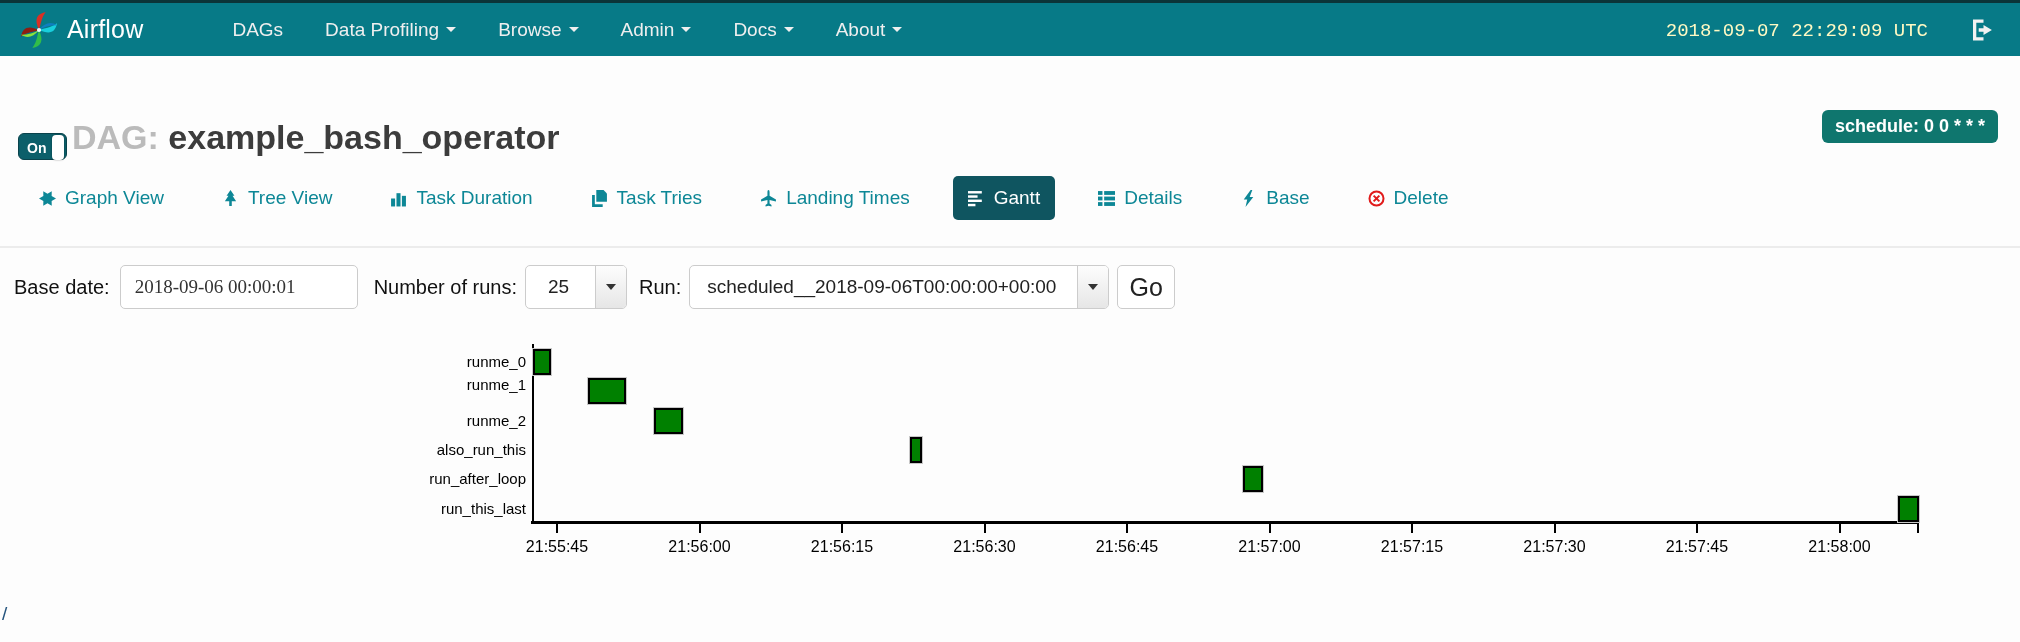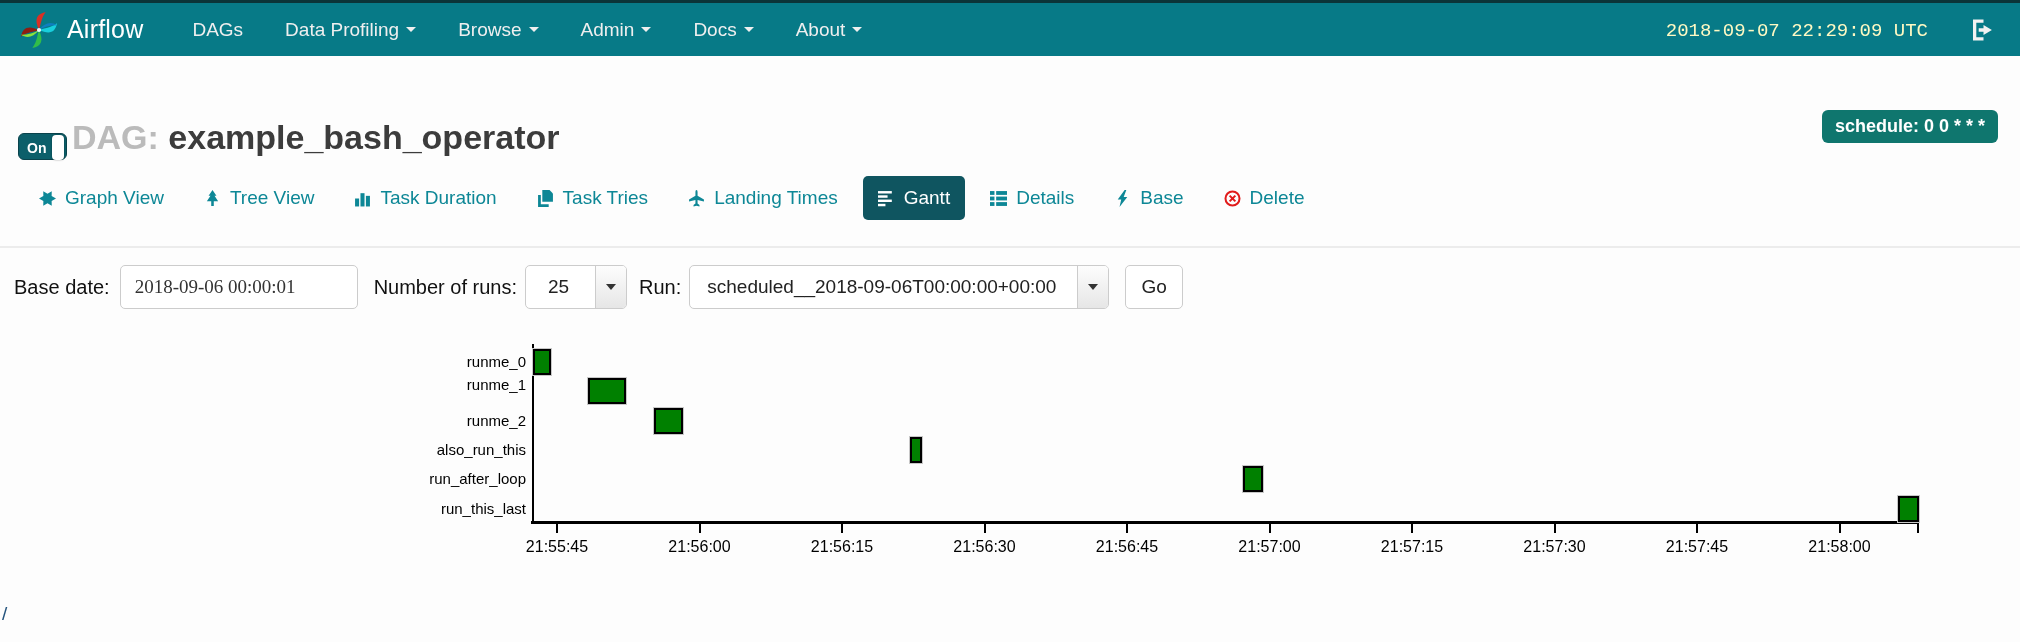--- a/index.html
+++ b/index.html
@@ -1,54 +1,54 @@
 <!DOCTYPE html>
 <html><head>
 <meta charset="utf-8">
 <style>
   html,body{margin:0;padding:0;background:#fff;font-family:"Liberation Sans",sans-serif;}
   .page{position:relative;width:2020px;height:642px;background:#fdfdfd;overflow:hidden;}
 
   
-  .navbar{position:absolute;top:0;left:0;right:0;height:56px;background:#077a87;border-top:3px solid #0b3438;box-sizing:border-box;display:flex;align-items:center;}
+  .navbar{position:absolute;top:0;left:0;right:0;height:56px;background:#077a87;border-top:3px solid #0b3438;box-sizing:border-box;display:flex;align-items:center;gap:40px;}
   .brand-group{display:flex;align-items:center;margin-left:20px;cursor:pointer;}
   .brand{color:#fff;font-size:25px;margin-left:9px;letter-spacing:.2px;}
   .nav-menu{display:flex;list-style:none;margin:0 0 0 28px;padding:0;height:100%;align-items:center;}
   .nav-item{color:#efefef;font-size:19px;padding:0 21px;display:flex;align-items:center;cursor:pointer;white-space:nowrap;}
   .caret{display:inline-block;width:0;height:0;border-left:5px solid transparent;border-right:5px solid transparent;border-top:5px solid #efefef;margin-left:7px;}
   .nav-right{margin-left:auto;display:flex;align-items:flex-end;color:#fef9c3;font-family:Liberation Mono, monospace;}
   .clock{font-size:19px;}
   .logout{margin:0 26px 0 42px;display:inline-flex;cursor:pointer;color:#f2f2f2;}
 
   
   .switch{position:absolute;left:18px;top:133px;width:49px;height:27px;background:#0c5f6a;border:1px solid #0a434c;border-radius:6px;box-sizing:border-box;cursor:pointer;}
   .switch .on-label{position:absolute;left:8px;top:6px;color:#fff;font-size:14px;font-weight:bold;}
   .switch .knob{position:absolute;right:2px;top:1px;width:12px;height:25px;background:#fff;border-radius:4px;box-shadow:0 0 2px rgba(0,0,0,.4);}
   .dag-title{position:absolute;left:72px;top:118px;font-size:34px;font-weight:bold;color:#3c3c3c;white-space:nowrap;}
   .dag-prefix{color:#bbbbbb;}
   .schedule-badge{position:absolute;right:22px;top:110px;background:#0f766e;color:#fff;font-weight:bold;font-size:18px;padding:6px 13px;border-radius:6px;}
 
   
-  .tabs{position:absolute;left:24px;top:176px;display:flex;gap:10px;align-items:center;}
+  .tabs{position:absolute;left:24px;top:176px;display:flex;gap:28px;align-items:center;}
   .tab{display:flex;align-items:center;gap:9px;color:#0d8796;font-size:19px;padding:11px 15px;border-radius:5px;cursor:pointer;white-space:nowrap;}
   .tab.active{background:#0f5560;color:#fff;}
   .tab .ticon{display:inline-flex;width:17px;height:17px;}
   .tab .ticon svg{width:17px;height:17px;fill:currentColor;}
   .tab.icon-danger .ticon{color:#e11b1b;}
   .hr{position:absolute;top:246px;left:0;right:0;height:2px;background:#ececec;}
 
   
   .controls{position:absolute;left:14px;top:265px;display:flex;align-items:center;}
   .ctl-label{font-size:20px;color:#111;white-space:nowrap;}
   .text-input{margin-left:10px;width:208px;height:42px;border:1px solid #ccc;border-radius:5px;font-size:19px;padding:0 14px;color:#333;font-family:Liberation Serif, serif;background:#fff;box-sizing:content-box;}
   .sel{border:1px solid #ccc;border-radius:5px;background:#fff;display:flex;align-items:stretch;height:44px;box-sizing:border-box;cursor:pointer;}
   .sel .val{display:flex;align-items:center;font-size:19px;color:#222;white-space:nowrap;}
   .sel .caret-box{width:30px;border-left:1px solid #ccc;background:linear-gradient(#fdfdfd,#e6e6e6);display:flex;align-items:center;justify-content:center;border-radius:0 4px 4px 0;}
   .caret-box::after{content:"";border-left:5px solid transparent;border-right:5px solid transparent;border-top:6px solid #333;}
-  .go-btn{margin-left:16px;height:44px;width:58px;border:1px solid #ccc;border-radius:5px;background:#fff;font-size:19px;color:#222;cursor:pointer;font-family:"Liberation Sans",sans-serif;}
+  .go-btn{margin-left:8px;height:44px;width:58px;border:1px solid #ccc;border-radius:5px;background:#fff;font-size:25px;color:#222;cursor:pointer;font-family:"Liberation Sans",sans-serif;}
   .ml8{margin-left:8px;} .ml12{margin-left:12px;} .ml16{margin-left:16px;}
 
   
   #gantt{position:absolute;top:0;left:0;width:2020px;height:642px;pointer-events:none;}
   .task-label{position:absolute;right:1494px;font-size:15px;color:#000;height:16px;line-height:16px;white-space:nowrap;}
   .axis-line{position:absolute;background:#000;}
   .bar{position:absolute;background:#008000;border:2px solid #000;box-shadow:0 0 0 1px #c8c8c8;box-sizing:border-box;pointer-events:auto;cursor:pointer;}
   .tick{position:absolute;width:2px;height:9px;background:#000;}
   .tick-label{position:absolute;width:140px;text-align:center;font-size:16px;color:#000;}
 

